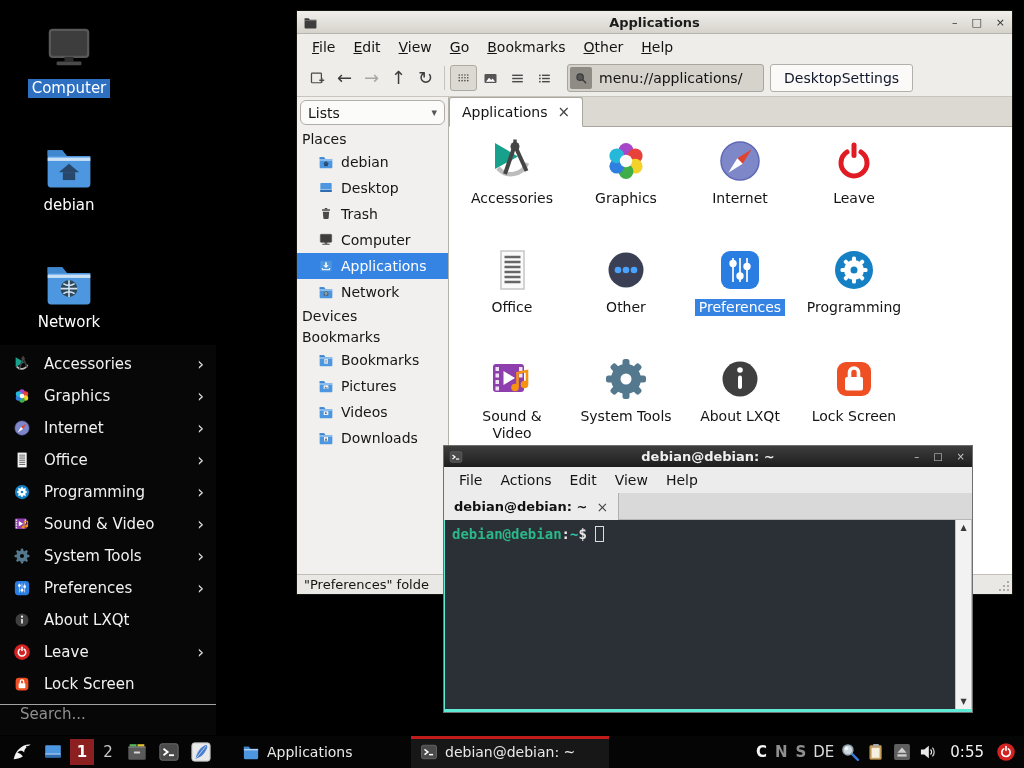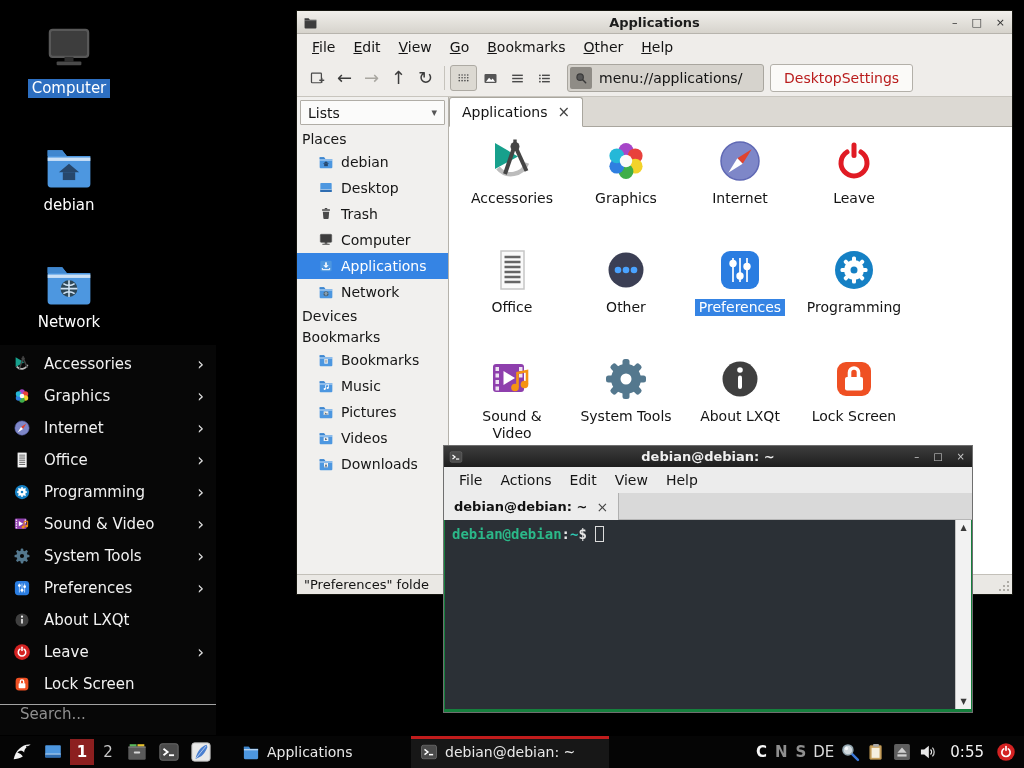--- a/index.html
+++ b/index.html
@@ -40,24 +40,24 @@
   .tbtn{width:27px;height:26px;display:flex;align-items:center;justify-content:center;border-radius:3px;flex:none;}
   .tbtn svg{width:17px;height:17px}
   .tbtn .g{font-size:18px;line-height:1;color:#3c3c3c;}
   .tbtn .g.dis{color:#a9a7a1;}
   .tbtn.pressed{background:#dcd9d2;border:1px solid #adaaa3;}
   .tsep{width:1px;height:24px;background:#c6c3bc;margin:0 5px;flex:none;}
   .pathbar{display:flex;align-items:center;height:28px;width:197px;background:#d6d3cd;border:1px solid #a9a69f;border-radius:3px;margin-left:9px;padding:2px;flex:none;}
   .psearch{width:22px;height:22px;background:#8f8c86;border-radius:2px;display:flex;align-items:center;justify-content:center;flex:none;}
   .psearch svg{width:14px;height:14px}
   .ptext{font-size:14px;color:#141414;padding-left:7px;white-space:nowrap;}
-  .dsbtn{margin-left:6px;height:28px;padding:0 13px;background:#fbfaf8;border:1px solid #b3b0a9;border-radius:3px;font-size:14px;color:#b91c1c;display:flex;align-items:center;flex:none;}
+  .dsbtn{margin-left:6px;height:28px;padding:0 13px;background:#fbfaf8;border:1px solid #b3b0a9;border-radius:3px;font-size:14px;color:#0f172a;display:flex;align-items:center;flex:none;}
   .fm-body{flex:1;display:flex;min-height:0;}
   .fm-side{width:152px;background:#f1f0ee;border-right:1px solid #b5b2ab;font-size:14px;color:#161616;}
-  .combo{margin:3px;height:25px;background:#fbfbfa;border:1px solid #b0ada6;border-radius:1px;display:flex;align-items:center;padding:6px 7px;}
+  .combo{margin:3px;height:25px;background:#fbfbfa;border:1px solid #b0ada6;border-radius:6px;display:flex;align-items:center;padding:6px 7px;}
   .combo .arr{margin-left:auto;color:#555;font-size:11px;}
   .sgroup{padding:3px 0 2px 5px;}
   .srow{height:26px;display:flex;align-items:center;gap:7px;padding-left:21px;}
   .srow svg{width:16px;height:16px;flex:none}
   .srow.sel{background:#3584e4;color:#fff;}
   .fm-main{flex:1;display:flex;flex-direction:column;min-width:0;}
   .tabbar{height:30px;background:#dcd9d3;display:flex;border-bottom:1px solid #a9a69e;}
   .tab{height:30px;margin-bottom:-1px;background:#fff;border:1px solid #a9a69e;border-bottom:1px solid #fff;border-top-left-radius:3px;border-top-right-radius:3px;padding:0 12px;display:flex;align-items:center;gap:10px;font-size:14px;color:#141414;}
   .tab .tclose{color:#444;font-size:15px;line-height:1;}
   .iconview{flex:1;background:#fff;position:relative;overflow:hidden;}
@@ -73,21 +73,21 @@
   .term{position:absolute;left:443px;top:445px;width:530px;height:268px;z-index:20;background:#ececec;border:1px solid #6f6f6f;display:flex;flex-direction:column;}
   .t-title{position:relative;height:21px;background:linear-gradient(#3d3d3d,#1e1e1e);display:flex;align-items:center;}
   .t-title svg{width:14px;height:14px;margin-left:5px;}
   .t-title .ttext{position:absolute;left:0;right:0;text-align:center;font-size:13px;font-weight:bold;color:#f0f0f0;}
   .t-title .winctl span{color:#c9c9c9;font-size:10px;}
   .t-menubar{height:26px;display:flex;align-items:center;padding-left:6px;font-size:14px;color:#141414;background:#ececec;}
   .t-menubar .mi{padding:3px 9px;}
   .t-tabbar{height:27px;background:#d9d9d9;border-bottom:1px solid #b6b6b6;display:flex;}
   .t-tab{height:27px;background:#ececec;border-right:1px solid #b0b0b0;padding:0 10px;display:flex;align-items:center;gap:9px;font-size:13px;font-weight:bold;color:#111;}
   .t-tab .tclose{font-weight:normal;color:#444;font-size:14px;}
-  .t-body{flex:1;position:relative;background:#15803d;padding:0 1px 17px 1px;min-height:0;}
+  .t-body{flex:1;position:relative;background:#5eead4;padding:0 1px 17px 1px;min-height:0;}
   .t-screen{position:absolute;left:1px;top:0;right:17px;bottom:3px;background:#2b3036;padding:6px 0 0 7px;font-family:"DejaVu Sans Mono","Liberation Mono",monospace;font-size:14px;font-weight:bold;}
   .t-screen .u{color:#2bb889;} .t-screen .w{color:#e9e9e9;} .t-screen .p{color:#2fc7b2;}
   .cursor{display:inline-block;width:9px;height:16px;border:1.5px solid #dcdcdc;margin-left:8px;vertical-align:-3px;}
   .t-scroll{position:absolute;top:0;right:1px;bottom:3px;width:16px;background:#f2f2f2;border-left:1px solid #c2c2c2;display:flex;flex-direction:column;justify-content:space-between;align-items:center;padding:3px 0;font-size:8px;color:#3a3a3a;}
 
   
   .panel{position:absolute;left:0;top:736px;width:1024px;height:32px;background:#050505;z-index:30;display:flex;align-items:center;padding:0 5px;color:#e6e6e6;}
   .pbtn{height:32px;display:flex;align-items:center;justify-content:center;padding:0 5px;flex:none;}
   .pbtn svg{width:22px;height:22px}
   .ws{width:24px;height:26px;display:flex;align-items:center;justify-content:center;font-size:15px;margin:0 1px;flex:none;}
@@ -592,26 +592,20 @@
         <div class="sgroup">Devices</div>
         <div class="sgroup">Bookmarks</div>
         <div class="srow">
           <svg>
               <use href="#sym-folder-doc"></use>
             </svg>
           <span>Bookmarks</span>
         </div>
         <div class="srow">
           <svg>
-              <use href="#sym-folder-music"></use>
-            </svg>
-          <span>Music</span>
-        </div>
-        <div class="srow">
-          <svg>
               <use href="#sym-folder-pic"></use>
             </svg>
           <span>Pictures</span>
         </div>
         <div class="srow">
           <svg>
               <use href="#sym-folder-video"></use>
             </svg>
           <span>Videos</span>
         </div>

